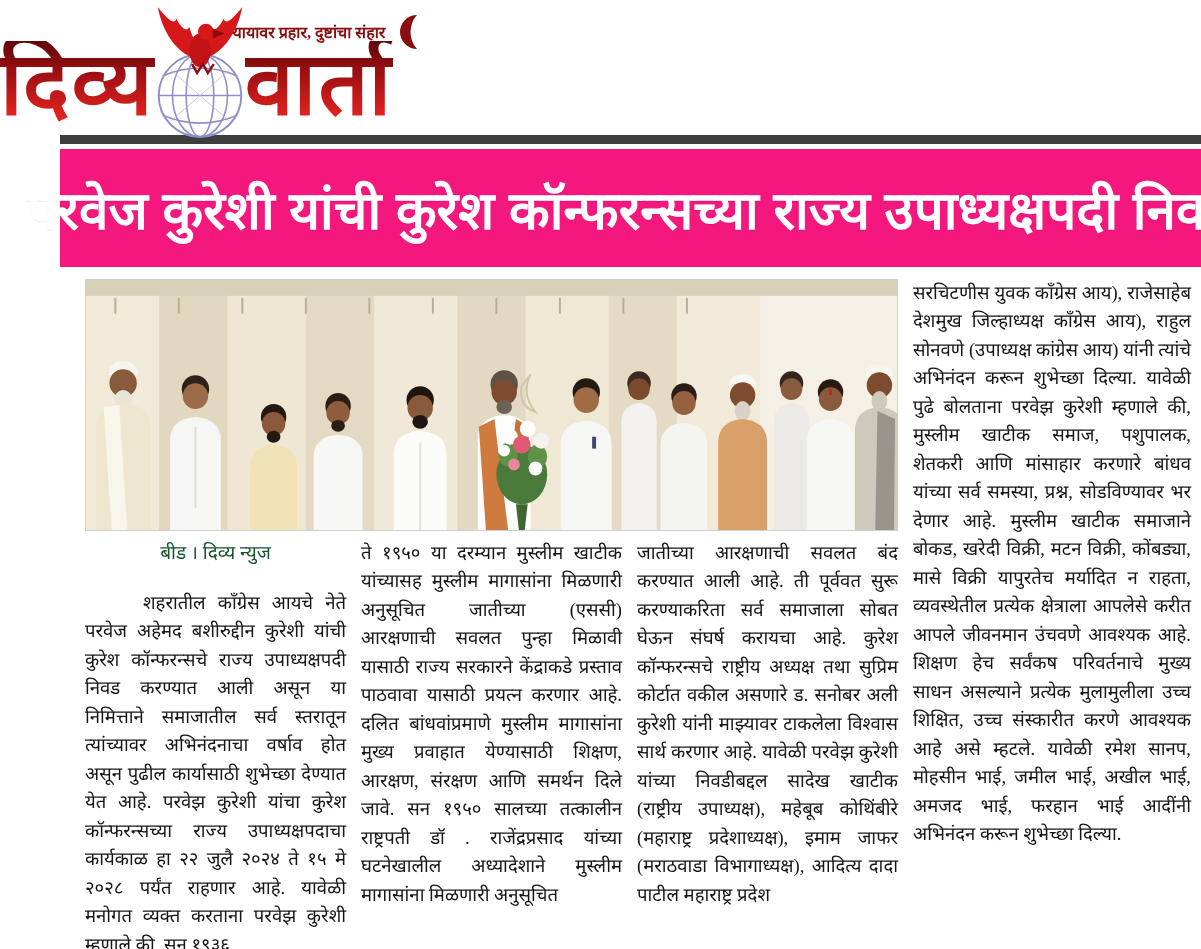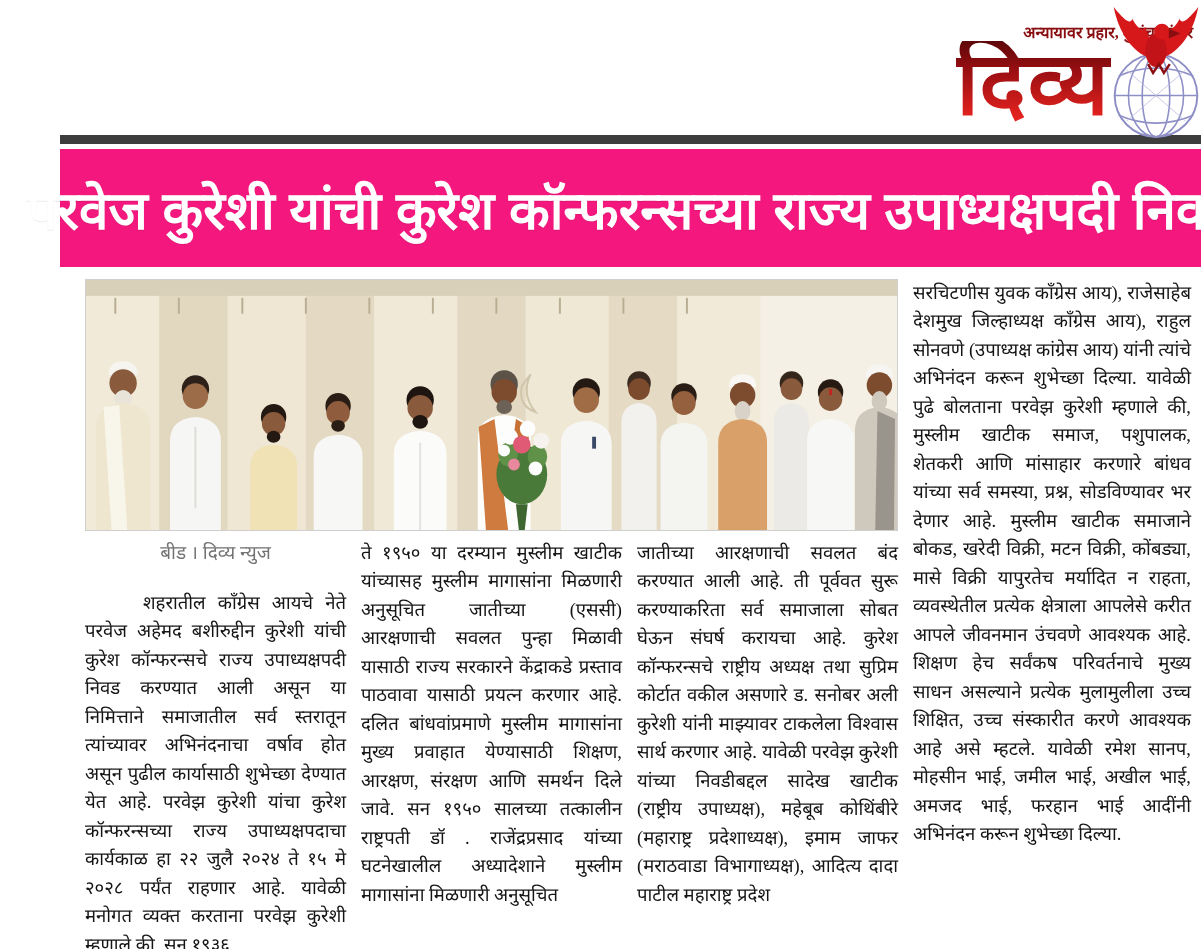--- a/index.html
+++ b/index.html
@@ -6,21 +6,21 @@
   body {
     width:1201px; height:949px;
     background:#ffffff;
     font-family:"Liberation Serif", serif;
     position:relative;
     overflow:hidden;
   }
   
   .masthead {
     height:133px;
-    display:flex; justify-content:flex-end; align-items:flex-end;
+    display:flex; justify-content:flex-start; align-items:flex-end;
     padding-bottom:4px;
     position:relative;
   }
   .masthead-inner { display:flex; align-items:flex-end; position:relative; }
   .mast-word {
     font-weight:bold;
     font-size:88px; line-height:1.0;
     background:linear-gradient(180deg,#5e0709 0%, #9c0f12 35%, #e82420 90%);
     -webkit-background-clip:text; background-clip:text;
     color:transparent;
@@ -60,21 +60,21 @@
     border:1px solid #cfcfcf;
     overflow:hidden; background:#ece4d2;
   }
   .photo-frame svg { width:100%; height:100%; display:block; }
   .three-cols { display:flex; gap:15px; margin-top:8px; }
   .col { flex:1; min-width:0; }
   .article-text {
     font-size:18.5px; line-height:1.54; color:#141414;
     text-align:justify;
   }
-  .dateline { text-align:center; font-size:19px; color:#737373; margin-bottom:2px; }
+  .dateline { text-align:center; font-size:19px; color:#14532d; margin-bottom:2px; }
   .indent { text-indent:58px;margin-top:24px; }
   .col4 { width:278px; flex:none; }
 </style>
 </head>
 <body>
 
 <div class="masthead">
   <div class="masthead-inner">
     <span class="mast-word">दिव्य</span>
 
@@ -93,20 +93,21 @@
       <g>
         <path d="M54,58 C36,52 22,32 17,6 C28,20 34,24 36,18 C41,28 47,32 49,26 C52,36 56,44 58,42 Z" fill="#d6181b"></path>
         <path d="M66,58 C84,52 98,32 103,6 C92,20 86,24 84,18 C79,28 73,32 71,26 C68,36 64,44 62,42 Z" fill="#d6181b"></path>
         <ellipse cx="60" cy="50" rx="11" ry="17" fill="#c21418"></ellipse>
         <circle cx="66" cy="31" r="8" fill="#d6181b"></circle>
         <path d="M73,28 l12,5 l-12,5 z" fill="#8a0e10"></path>
         <path d="M52,64 l5,9 l6,-9 l5,9 l6,-9" fill="none" stroke="#8a0e10" stroke-width="2.5"></path>
       </g>
     </svg>
 
+    <span class="mast-word">वार्ता</span>
 
     <span class="mast-tagline">
       <span>अन्यायावर प्रहार, दुष्टांचा संहार</span>
       <svg width="30" height="34" viewBox="0 0 30 34">
         <path d="M26,0 a17,17 0 1 0 0,34 a22,24 0 0 1 0,-34 z" fill="#8a0e10"></path>
       </svg>
     </span>
   </div>
 </div>
 

